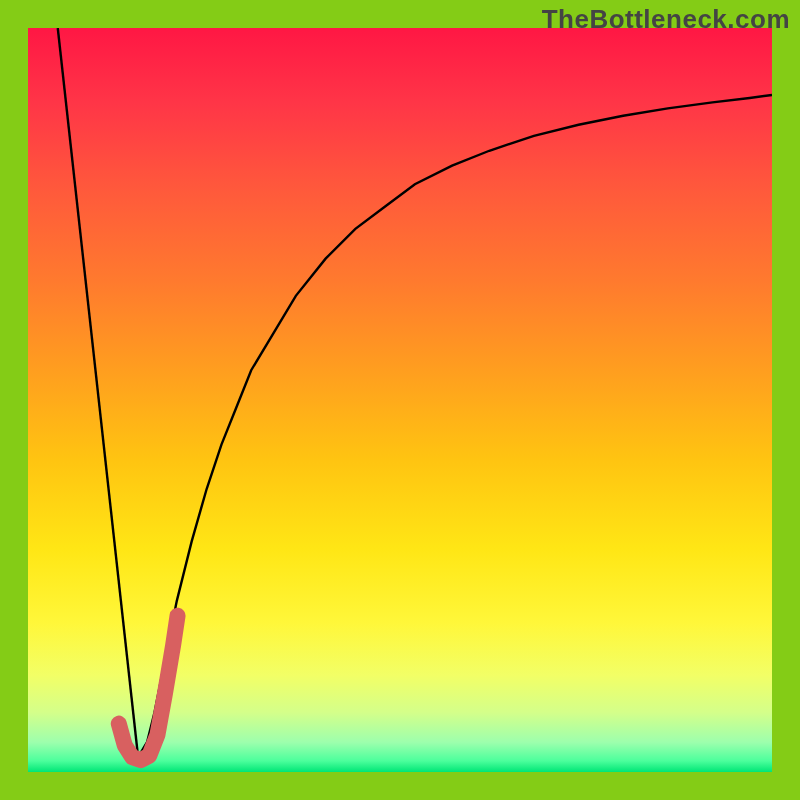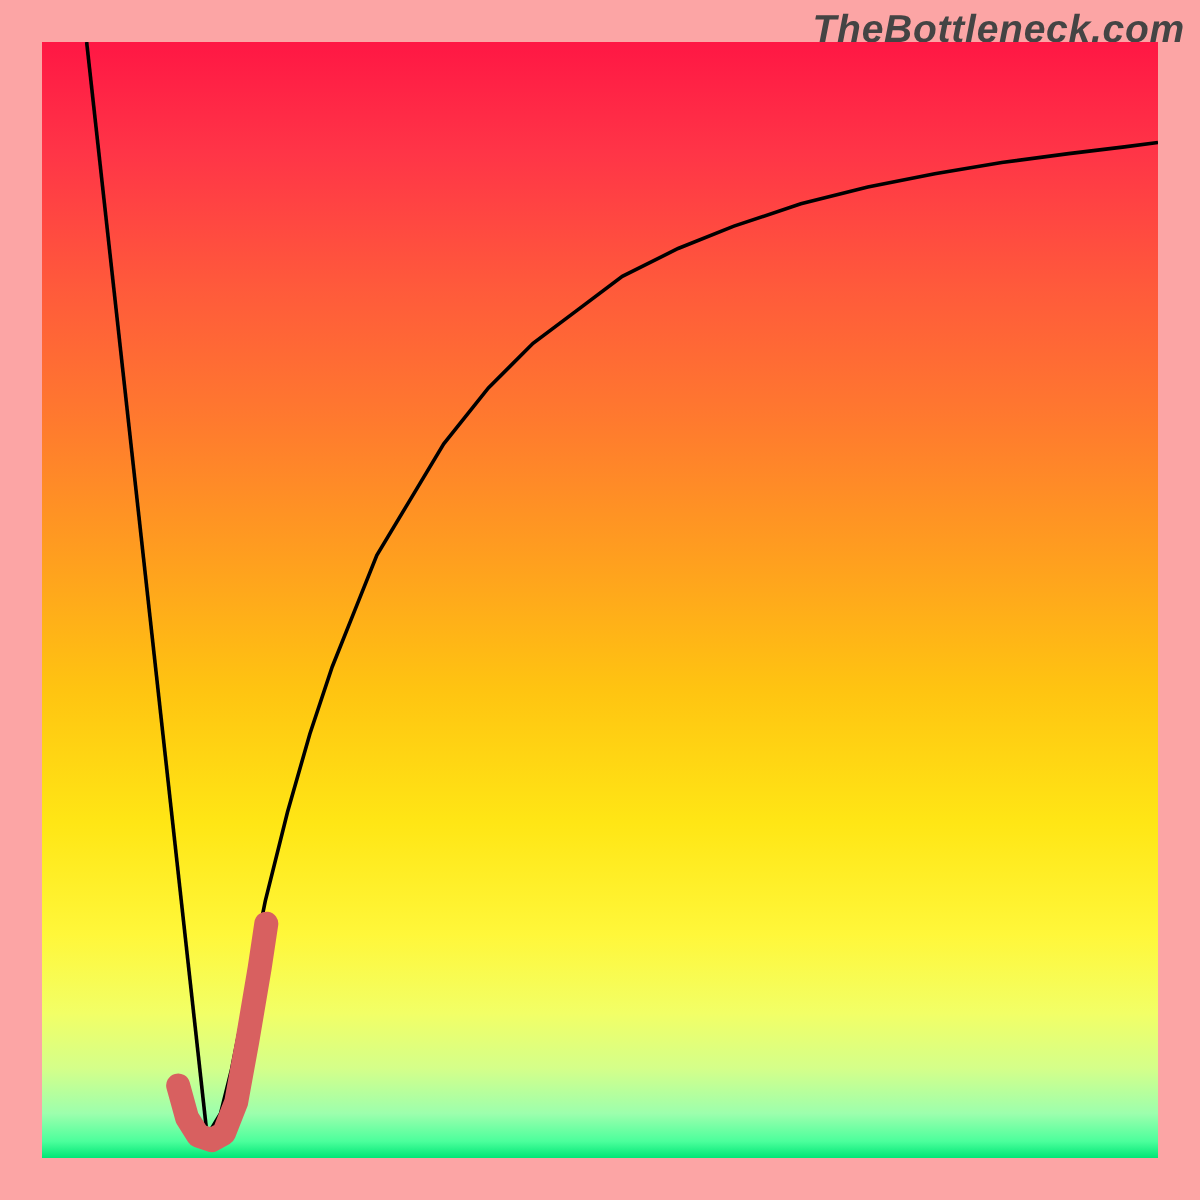--- a/index.html
+++ b/index.html
@@ -8,22 +8,21 @@
     width: 800px;
     height: 800px;
     overflow: hidden;
     background: #000;
     font-family: Arial, Helvetica, sans-serif;
   }
   .frame {
     position: relative;
     width: 800px;
     height: 800px;
-    background: #fca5a5;
-    font-style: italic;
+    background: #84cc16;
   }
   .watermark {
     position: absolute;
     top: 4px;
     right: 10px;
     font-size: 26px;
     font-weight: bold;
     color: #444;
     letter-spacing: 0.5px;
     user-select: none;

